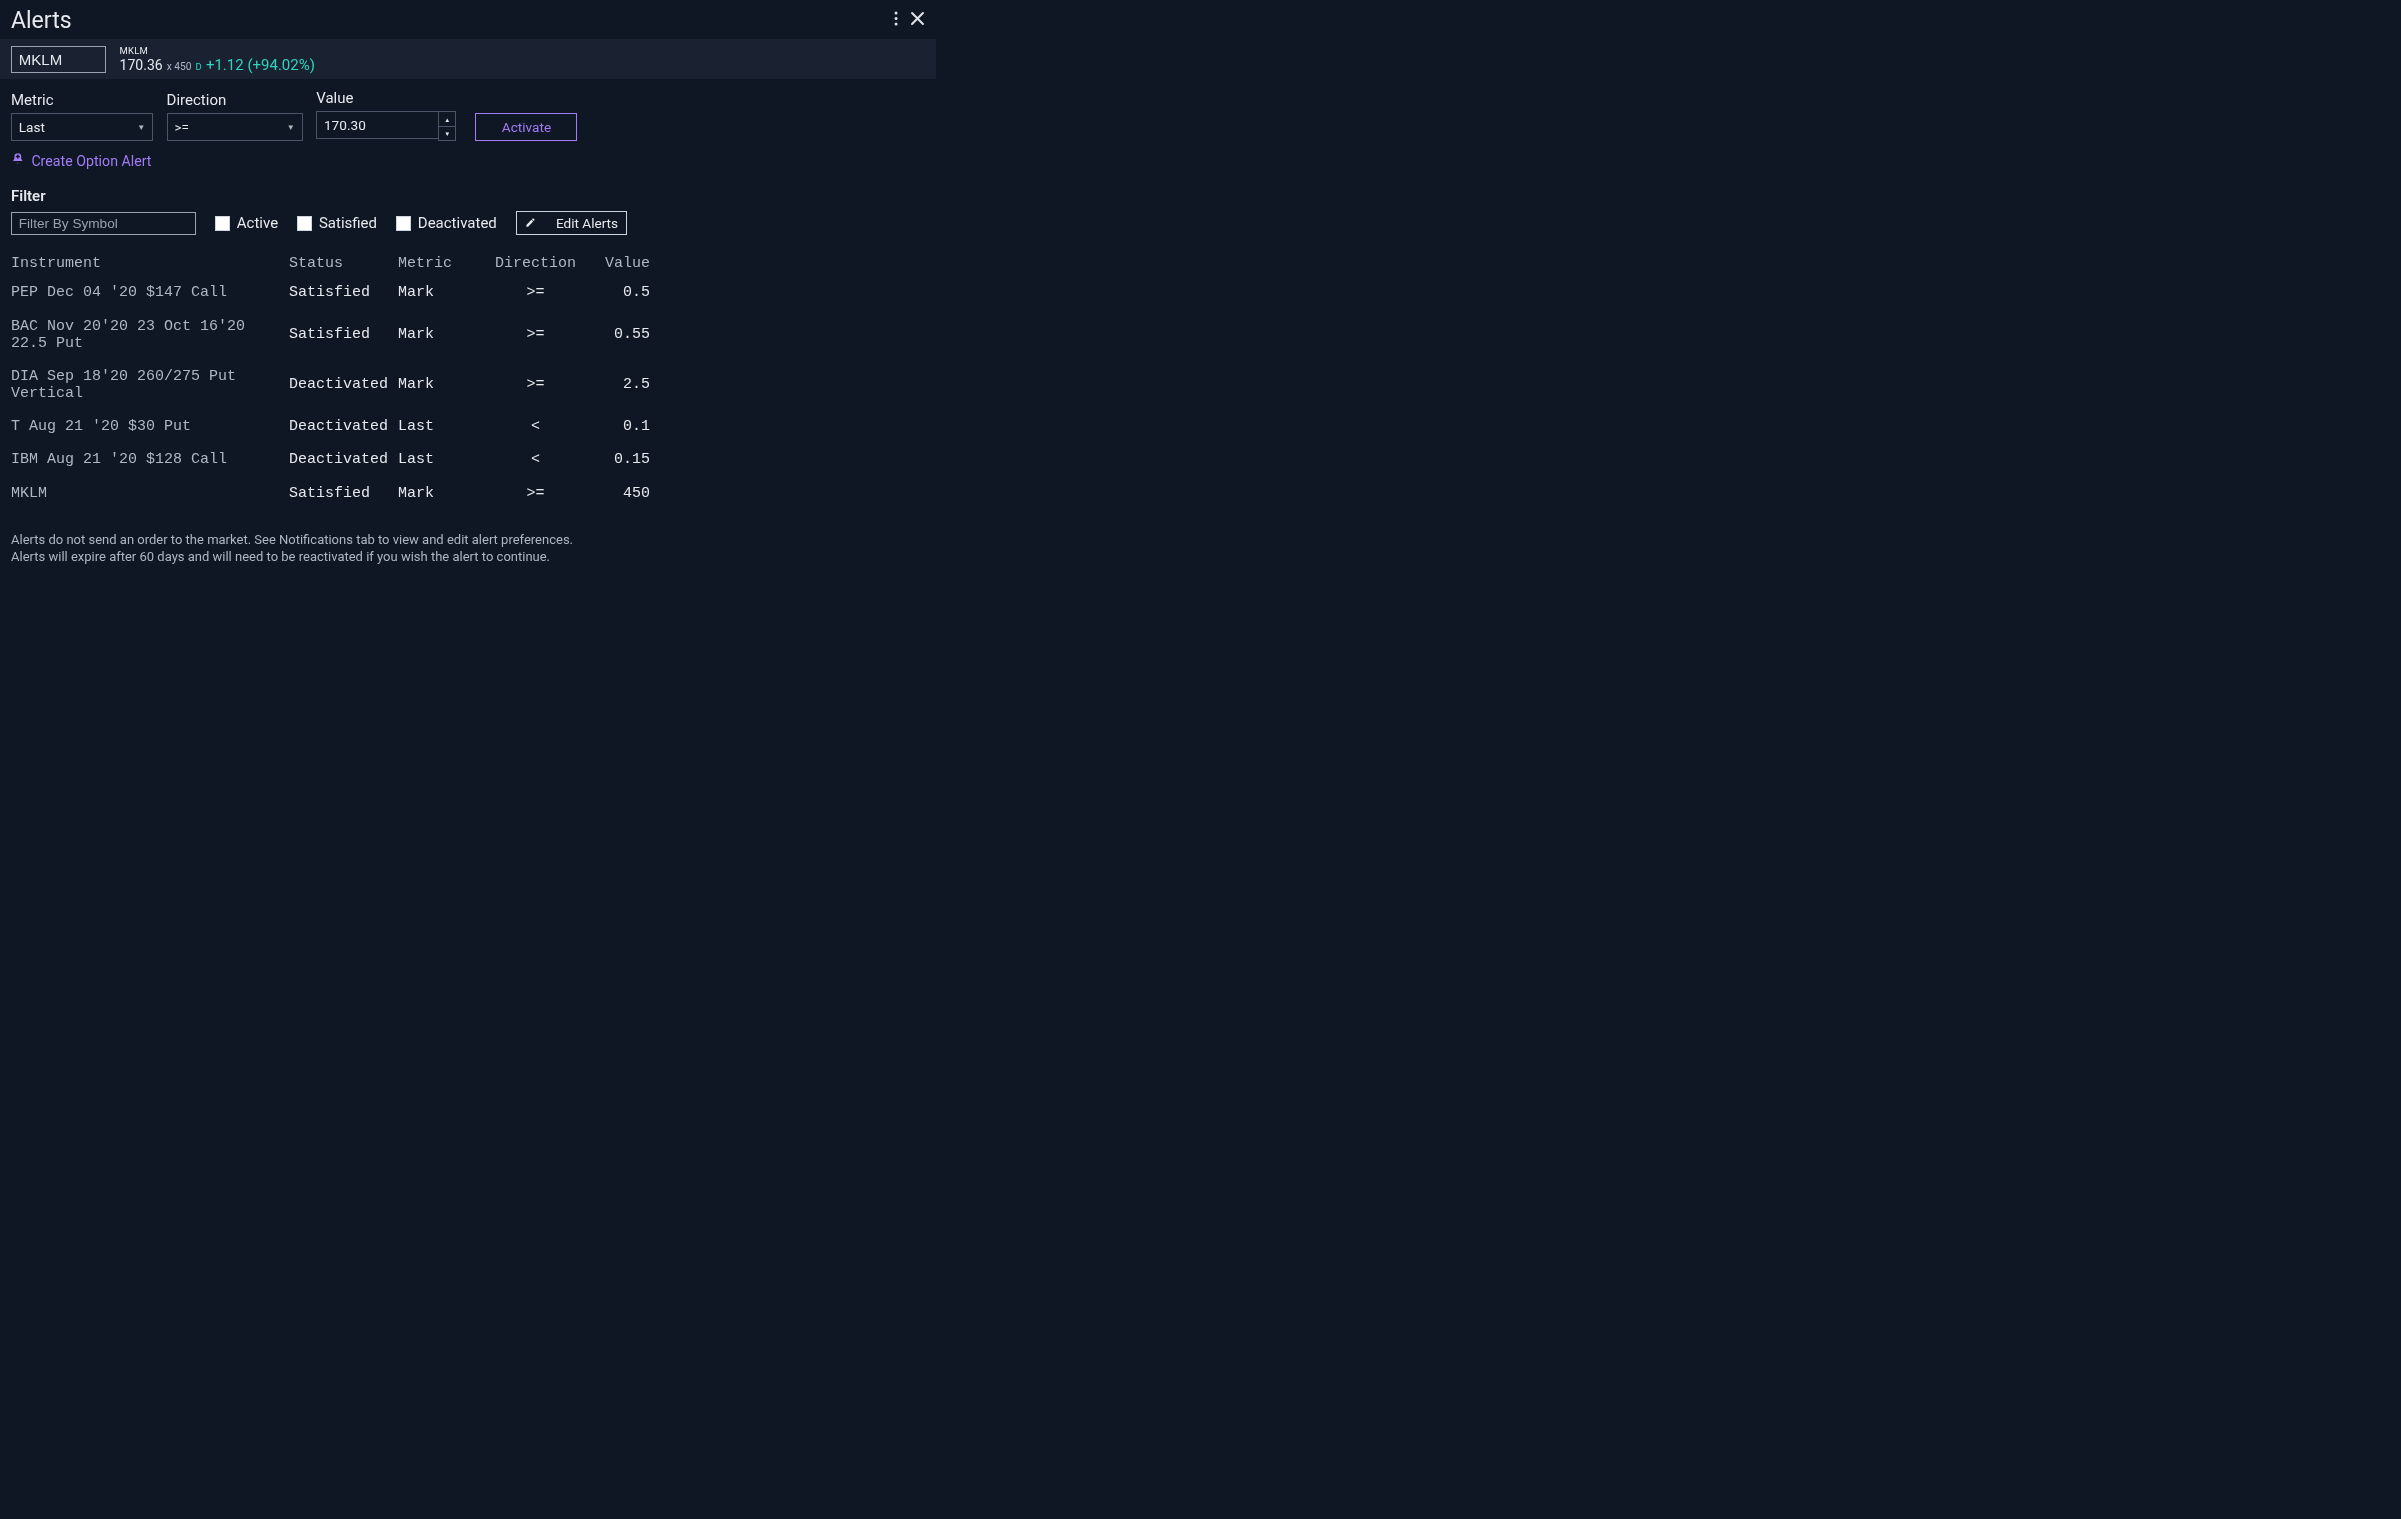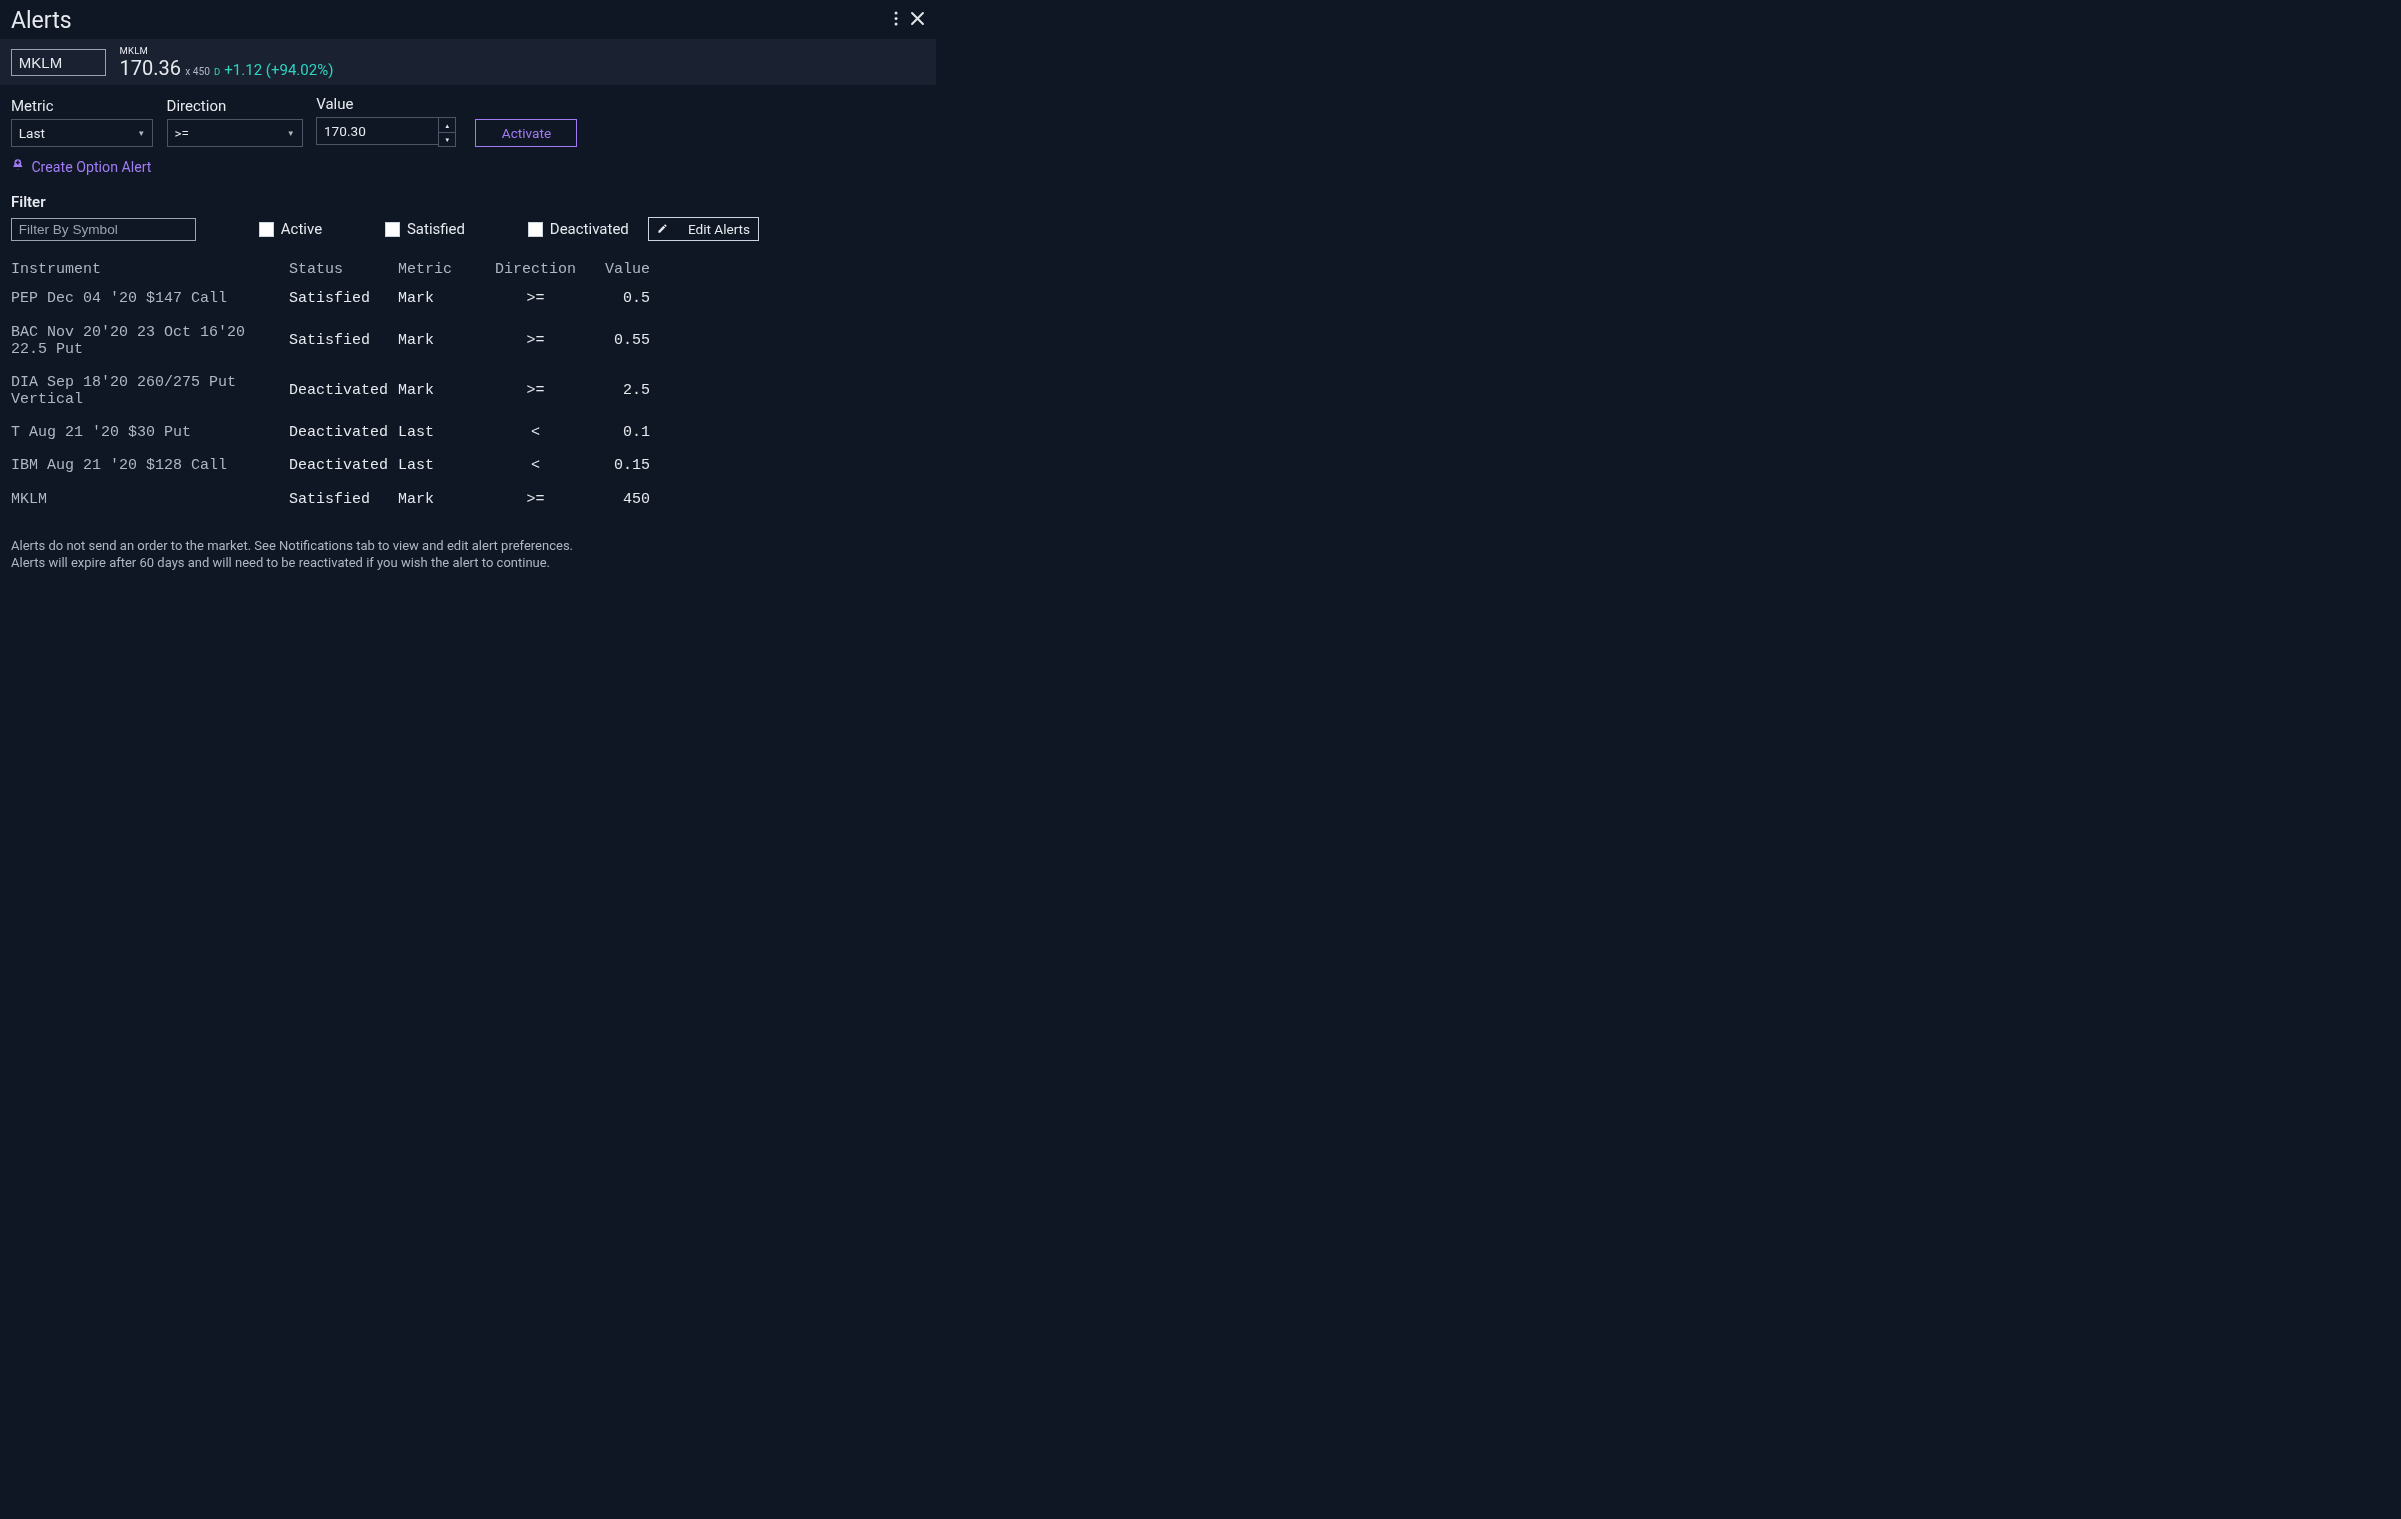--- a/index.html
+++ b/index.html
@@ -47,21 +47,21 @@
     border: 0.7px solid #9aa3af;
     background: transparent;
     color: var(--text);
     padding: 4.1px 6.8px;
     font-size: 15px;
     width: 95px;
   }
   .quote-block { display:flex; flex-direction:column; line-height:1.2; }
   .quote-ticker { font-size: 9.5px; color: var(--text); letter-spacing:0.2px; }
   .quote-line { display:flex; align-items:baseline; gap:4.1px; }
-  .q-price { font-size: 20px; }
+  .q-price { font-size: 14px; }
   .q-xvol { font-size: 10.2px; color: var(--muted); }
   .q-d { color: var(--accent); font-size:9.5px; vertical-align: super; }
   .q-chg { color: var(--accent); font-size: 15px; }
 
   .creator {
     display:flex;
     gap: 13.6px;
     padding: 9.5px 11px 0 11px;
     align-items:flex-end;
   }
@@ -115,21 +115,21 @@
     border: 0.7px solid #9aa3af;
     background: transparent;
     color: var(--text);
     height: 23px; width: 185px;
     padding: 0 6.8px;
     font-size: 13.6px;
   }
   .filter-input::placeholder { color: #99a2ad; }
   .check {
     display:flex; align-items:center; gap: 6.8px;
-    font-size: 15px; cursor:pointer;margin-left:44px;
+    font-size: 15px; cursor:pointer;
   }
   .fakebox { width:15px; height:15px; border:0.7px solid #cbd5e0; background:#fff; display:inline-block; }
   .edit-btn {
     border:0.7px solid #cbd5e0;
     padding: 2.7px 8.1px;
     display:flex; align-items:flex-end; gap:20px;
     font-size: 13.6px;
     cursor:pointer;
   }
 

